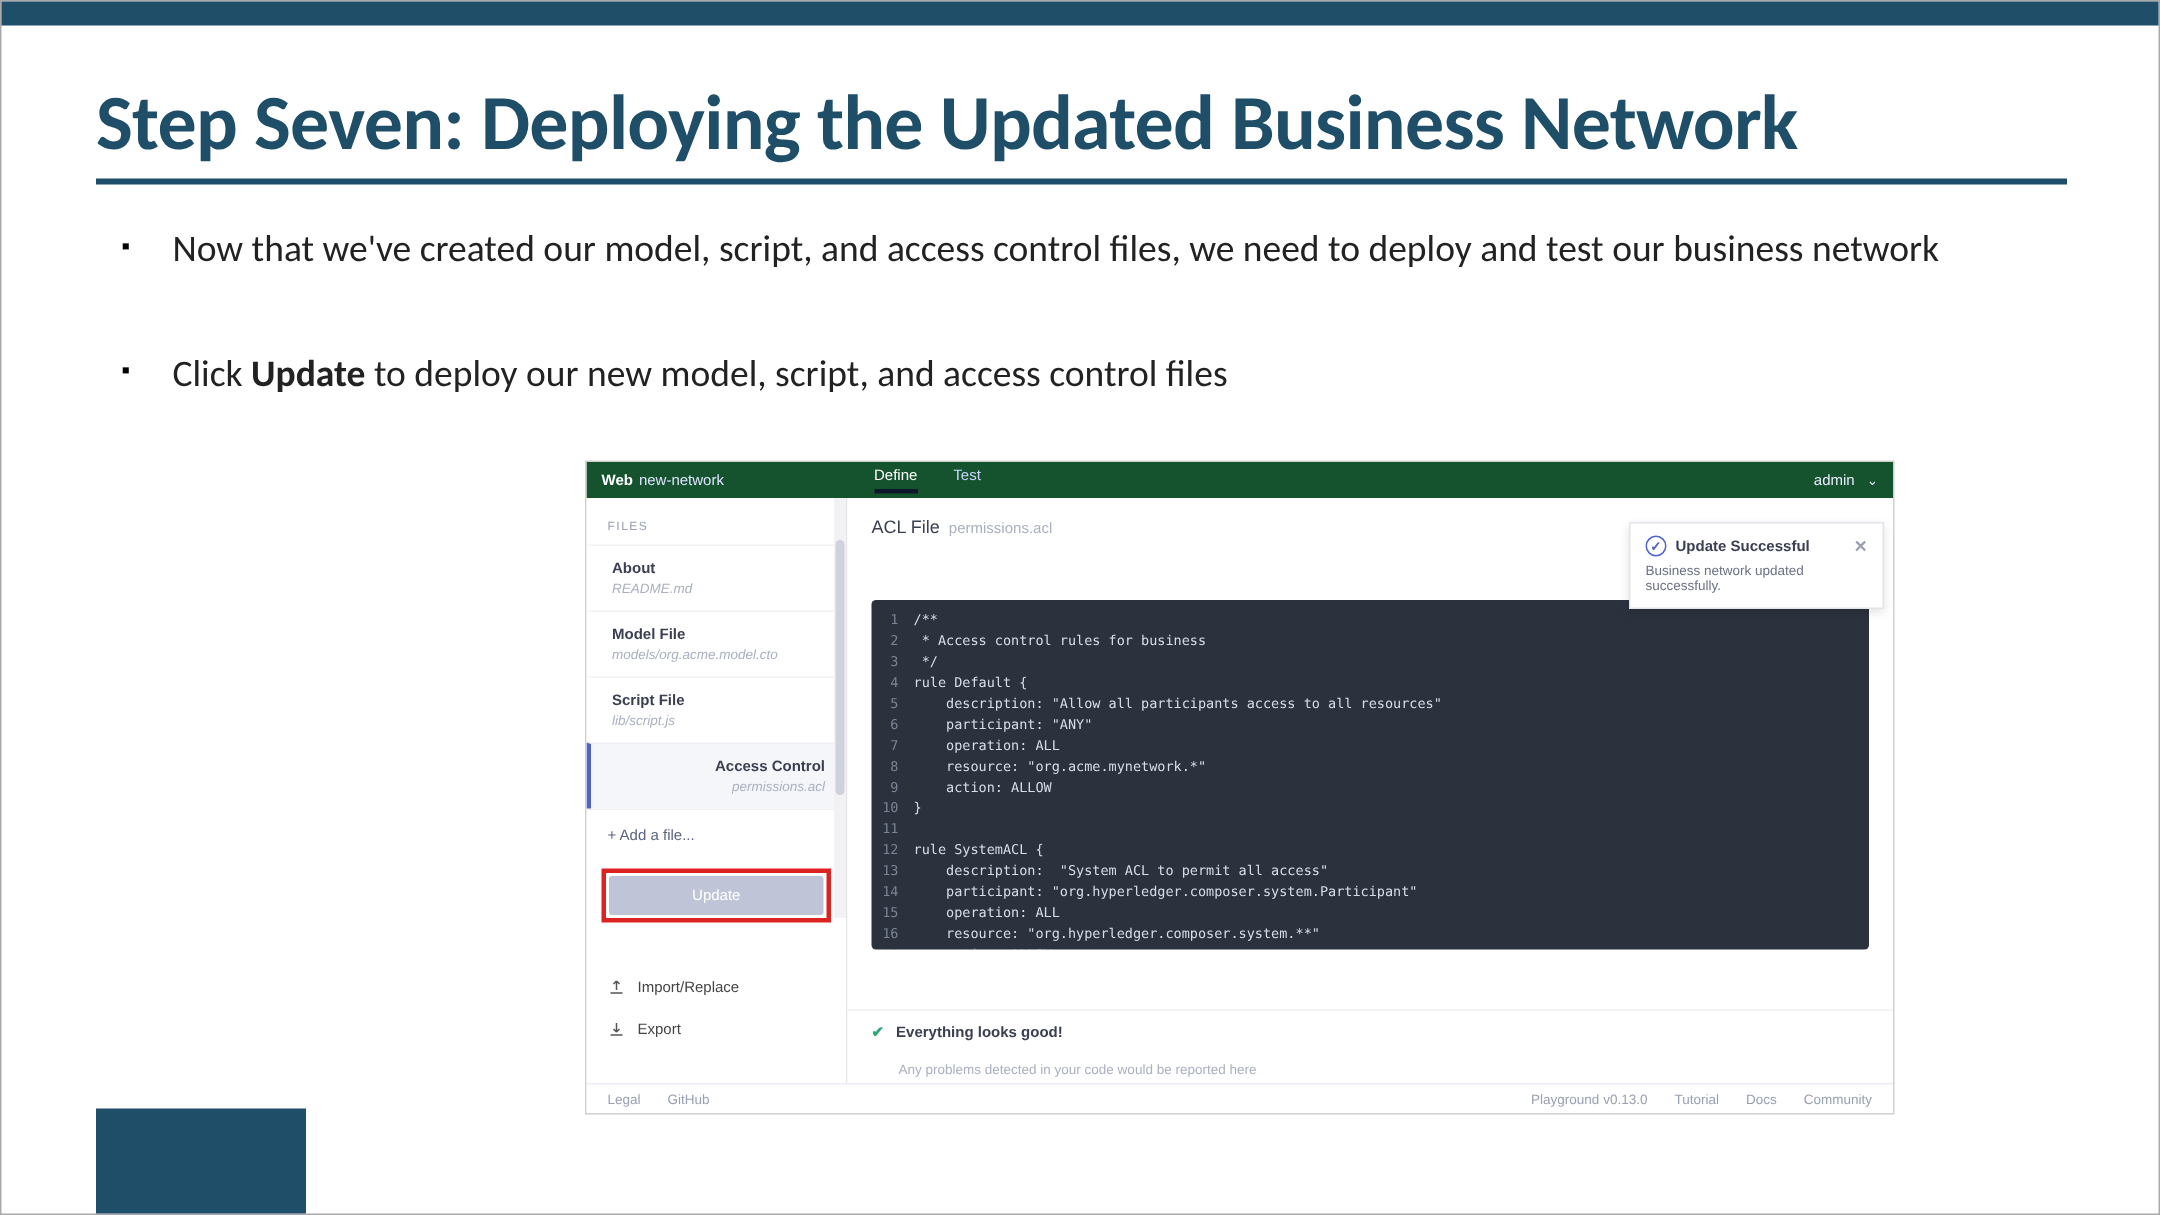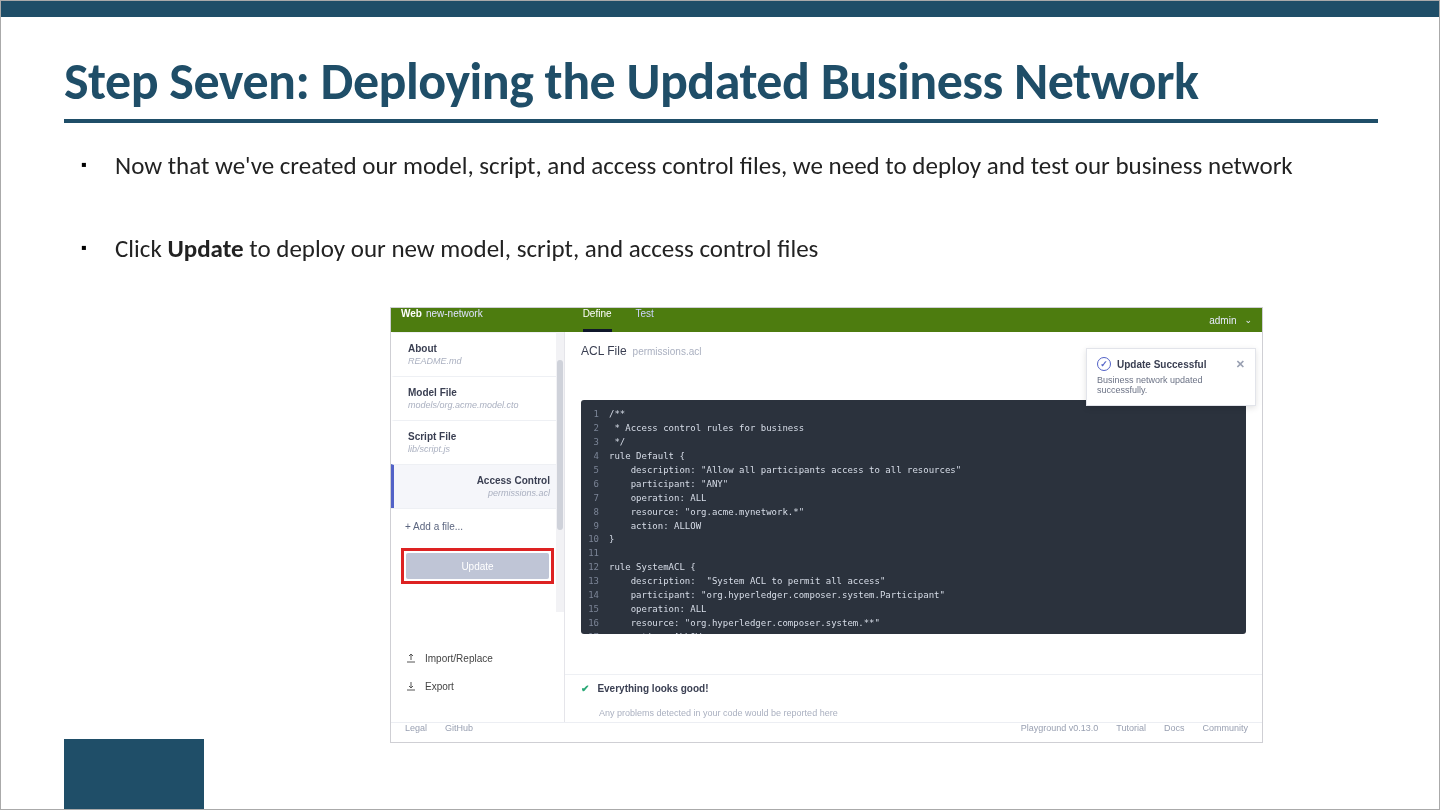--- a/index.html
+++ b/index.html
@@ -63,23 +63,24 @@
     width: 873px;
     height: 436px;
     border: 1px solid #cfcfd4;
     background: #fff;
     font-family: "Segoe UI", Arial, sans-serif;
     font-size: 10px;
     overflow: hidden;
   }
   .shot .topbar {
     height: 24px;
-    background: #4d7c0f;
+    background: #14532d;
     color: #fff;
     display: flex;
+    align-items: center;
     padding: 0 10px;
     font-size: 10px;
   }
   .shot .topbar .brand { font-weight: 700; margin-right: 4px; }
   .shot .topbar .net { color: #dfe3ff; margin-right: 40px; }
   .shot .topbar .tabs { display: flex; gap: 24px; margin-left: 60px;}
   .shot .topbar .tab { color:#cdd4ff; padding-bottom:3px;}
   .shot .topbar .tab.active { color:#fff; border-bottom:3px solid #0f172a; }
   .shot .topbar .spacer { flex: 1; }
   .shot .topbar .admin { color:#e8ebff; display:flex; align-items:center; gap:8px;}
@@ -162,21 +163,21 @@
     padding: 8px 16px 4px 16px;
     border-top:1px solid #eef0f4;
   }
   .shot .status .s-row1 { display:flex; align-items:center; gap:8px; color:#3a3f52; font-weight:600; font-size:10px;}
   .shot .status .s-row2 { color:#aab0c0; font-size:9px; padding-left:18px; margin-top:14px;}
   .check { color:#2aa876; font-size:10px; }
 
   .shot .footer {
     position:absolute; left:0; right:0; bottom:0; height:20px;
     background:#fff; border-top:1px solid #eceef3;
-    display:flex; padding:0 14px; font-size:9px; color:#99a0b2;
+    display:flex; align-items:center; padding:0 14px; font-size:9px; color:#99a0b2;
     gap:18px;
   }
   .shot .footer .fspace { flex:1; }
 
   .toast {
     position:absolute;
     top: 40px; right: 6px;
     width: 170px;
     background:#fff;
     border:1px solid #e2e4ea;
@@ -230,20 +231,21 @@
       <div class="spacer"></div>
       <div class="admin">
         <span>admin</span>
         <span class="chev">⌄</span>
       </div>
     </div>
 
     <div class="body">
       <div class="sidebar">
         <div class="files-wrap">
+          <div class="files-label">FILES</div>
 
           <div class="file-item">
             <div class="fi-title">About</div>
             <div class="fi-sub">README.md</div>
           </div>
           <div class="file-item">
             <div class="fi-title">Model File</div>
             <div class="fi-sub">models/org.acme.model.cto</div>
           </div>
           <div class="file-item">

